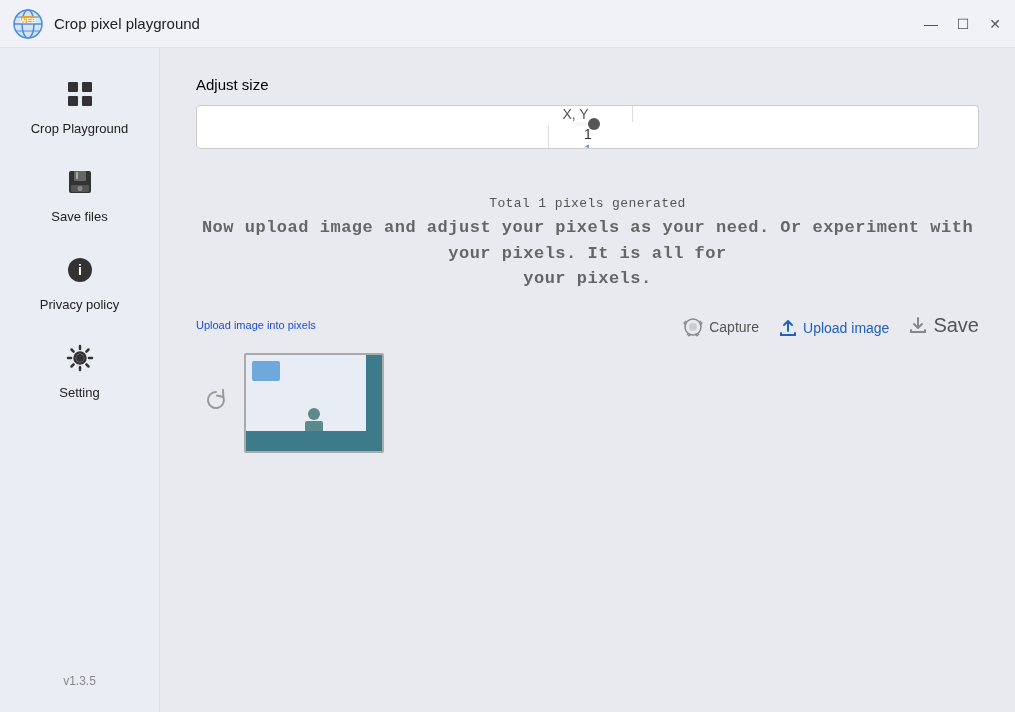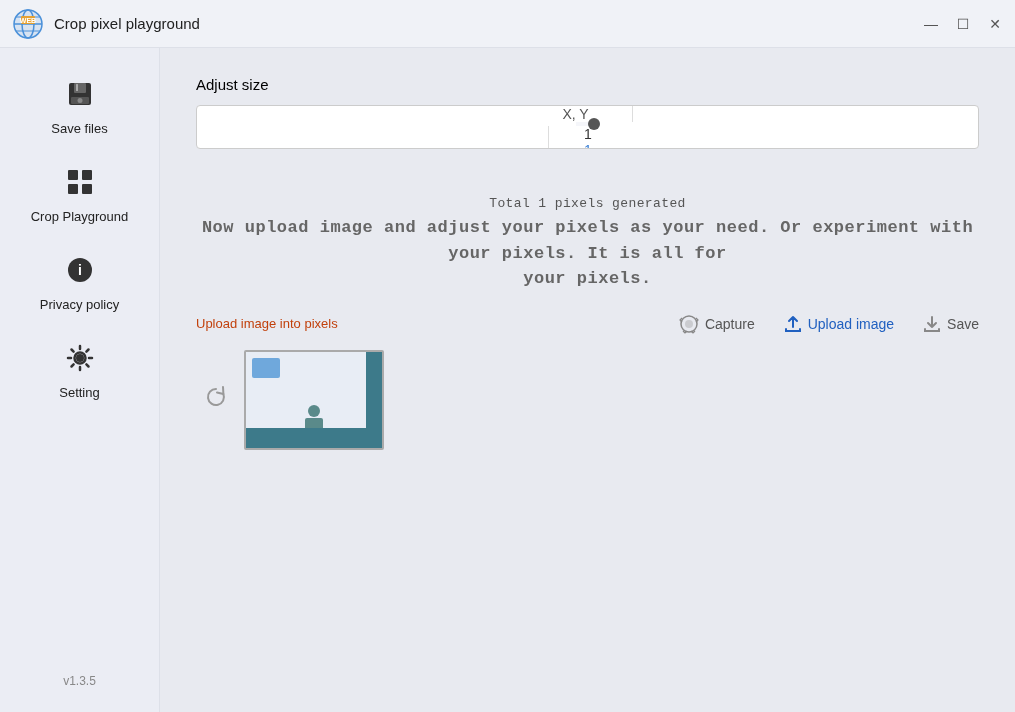--- a/index.html
+++ b/index.html
@@ -210,28 +210,28 @@
       display: flex;
       flex-direction: column;
       gap: 16px;
     }
     .upload-header {
       display: flex;
       align-items: center;
       justify-content: space-between;
     }
     .upload-title {
-      font-size: 13px;
+      font-size: 11px;
       font-weight: 500;
-      color: #c2410c;
+      color: #1d4ed8;
     }
     .action-buttons {
       display: flex;
-      align-items: center;
-      gap: 29px;
+      align-items: flex-end;
+      gap: 20px;
     }
     .btn-capture {
       display: flex;
       align-items: center;
       gap: 6px;
       background: none;
       border: none;
       cursor: pointer;
       font-size: 14px;
       color: #555;
@@ -247,21 +247,21 @@
       color: #2060c0;
       font-weight: 500;
     }
     .btn-save {
       display: flex;
       align-items: center;
       gap: 6px;
       background: none;
       border: none;
       cursor: pointer;
-      font-size: 14px;
+      font-size: 20px;
       color: #555;
     }
 
     
     .camera-row {
       display: flex;
       align-items: center;
       gap: 16px;
     }
 
@@ -350,42 +350,42 @@
     <div class="win-btn">✕</div>
   </div>
 </div>
 
 <div class="app-body">
 
   <div class="sidebar">
 
     <div class="sidebar-item">
       <span class="sidebar-icon">
+        
+        <svg width="28" height="28" viewBox="0 0 28 28" fill="none" xmlns="http://www.w3.org/2000/svg">
+          <rect x="2" y="2" width="10" height="10" rx="1" fill="#333"></rect>
+          <rect x="16" y="2" width="10" height="10" rx="1" fill="#333"></rect>
+          <rect x="2" y="16" width="10" height="10" rx="1" fill="#333"></rect>
+          <rect x="16" y="16" width="10" height="10" rx="1" fill="#333"></rect>
+        </svg>
+      </span>
+      <span class="sidebar-label">Crop Playground</span>
+    </div>
+
+    <div class="sidebar-item">
+      <span class="sidebar-icon">
         <svg width="28" height="28" viewBox="0 0 28 28" fill="none" xmlns="http://www.w3.org/2000/svg">
           <rect x="3" y="3" width="22" height="22" rx="2" fill="#333"></rect>
           <rect x="8" y="3" width="12" height="10" rx="1" fill="#666"></rect>
           <rect x="10" y="4" width="2" height="7" rx="0.5" fill="#aaa"></rect>
           <rect x="5" y="17" width="18" height="7" rx="1" fill="#555"></rect>
           <circle cx="14" cy="20.5" r="2.5" fill="#888"></circle>
         </svg>
       </span>
       <span class="sidebar-label">Save files</span>
-    </div>
-
-    <div class="sidebar-item">
-      <span class="sidebar-icon">
-        
-        <svg width="28" height="28" viewBox="0 0 28 28" fill="none" xmlns="http://www.w3.org/2000/svg">
-          <rect x="2" y="2" width="10" height="10" rx="1" fill="#333"></rect>
-          <rect x="16" y="2" width="10" height="10" rx="1" fill="#333"></rect>
-          <rect x="2" y="16" width="10" height="10" rx="1" fill="#333"></rect>
-          <rect x="16" y="16" width="10" height="10" rx="1" fill="#333"></rect>
-        </svg>
-      </span>
-      <span class="sidebar-label">Crop Playground</span>
     </div>
 
     <div class="sidebar-item">
       <span class="sidebar-icon">
         <svg width="28" height="28" viewBox="0 0 28 28" fill="none" xmlns="http://www.w3.org/2000/svg">
           <circle cx="14" cy="14" r="12" fill="#333"></circle>
           <text x="14" y="19" text-anchor="middle" font-size="14" fill="white" font-weight="bold">i</text>
         </svg>
       </span>
       <span class="sidebar-label">Privacy policy</span>

